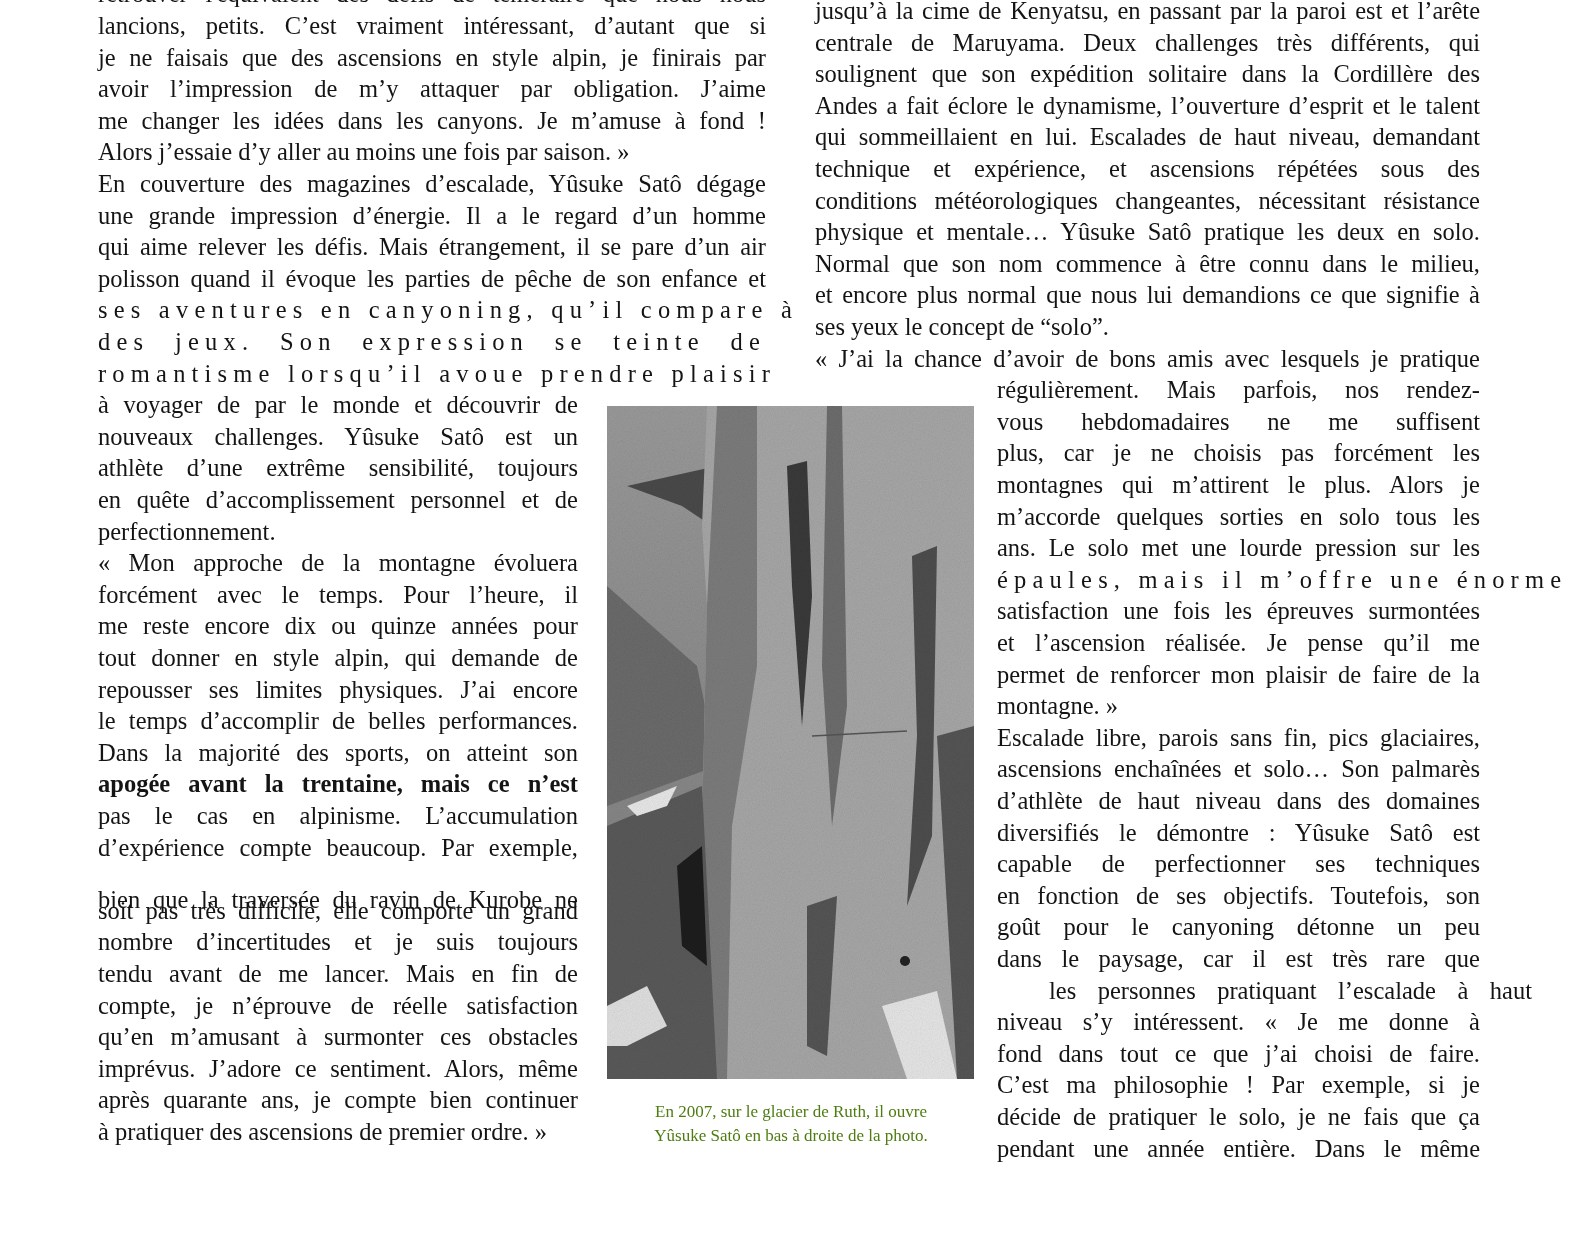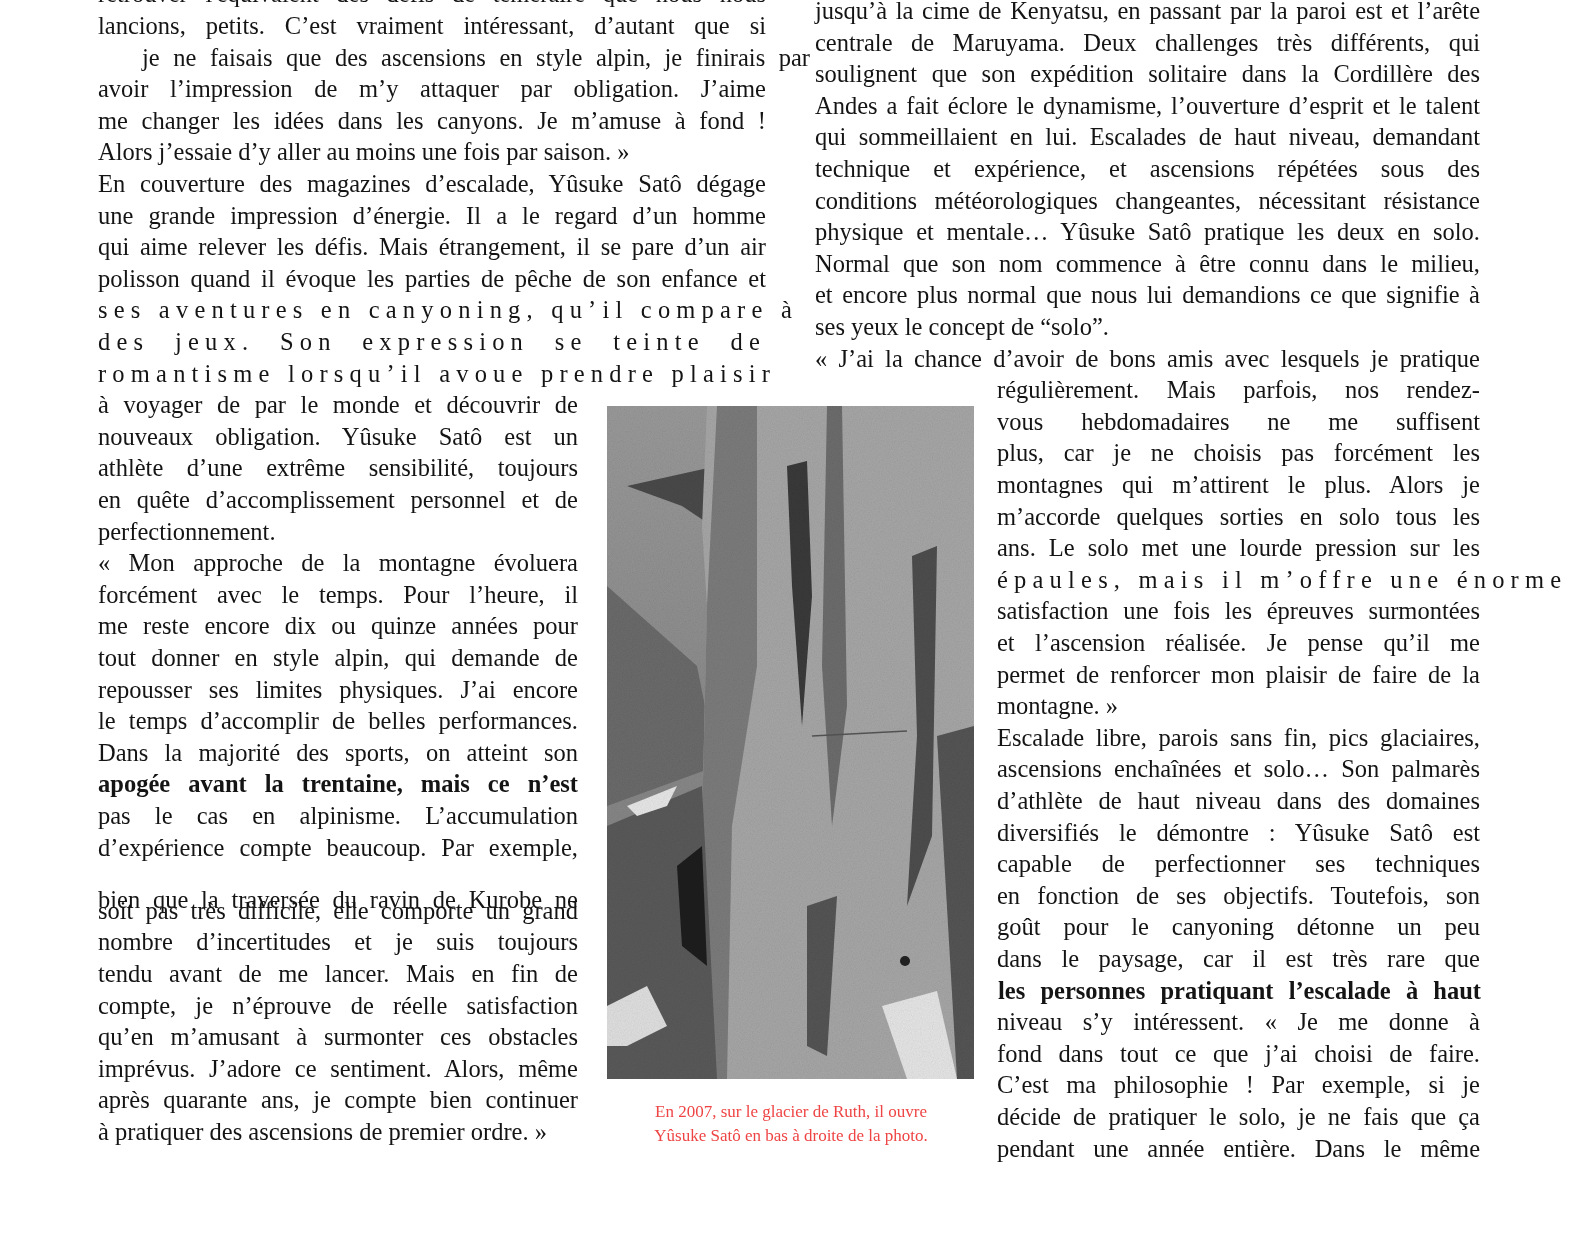--- a/index.html
+++ b/index.html
@@ -9,43 +9,43 @@
           white-space: nowrap; text-align: justify; text-align-last: justify; }
   .line.last { text-align-last: left; }
   .line.spaced { letter-spacing: 6.2px; }
   .clip-top { position: absolute; left: 98px; top: -22px; width: 668px; height: 32px;
               font-size: 24.5px; line-height: 32px; color: #141414;
               text-align: justify; text-align-last: justify; white-space: nowrap; }
   .photo { position: absolute; left: 607px; top: 406px; width: 367px; height: 673px;
            overflow: hidden; background: #8d8d8d; }
   .photo svg { display: block; }
   .caption { position: absolute; left: 620px; top: 1100px; width: 342px;
-             text-align: center; font-size: 17px; line-height: 24px; color: #ef4444; }
+             text-align: center; font-size: 17px; line-height: 24px; color: #4d7c0f; }
   .caption div { white-space: nowrap; }
 </style>
 </head>
 <body>
 
 <div>
   <div class="clip-top">retrouver l'équivalent des défis de téméraire que nous nous</div>
   <div id="left-col">
       <div class="line" style="top: 10px; left: 98px; width: 668px;">lancions, petits. C’est vraiment intéressant, d’autant que si</div>
-      <div class="line" style="top: 41.6px; left: 98px; width: 668px; margin-left: 44px;">je ne faisais que des ascensions en style alpin, je finirais par</div>
+      <div class="line" style="top: 41.6px; left: 98px; width: 668px;">je ne faisais que des ascensions en style alpin, je finirais par</div>
       <div class="line" style="top: 73.2px; left: 98px; width: 668px;">avoir l’impression de m’y attaquer par obligation. J’aime</div>
       <div class="line" style="top: 104.8px; left: 98px; width: 668px;">me changer les idées dans les canyons. Je m’amuse à fond !</div>
       <div class="line last" style="top: 136.4px; left: 98px; width: 668px;">Alors j’essaie d’y aller au moins une fois par saison. »</div>
       <div class="line" style="top: 168px; left: 98px; width: 668px;">En couverture des magazines d’escalade, Yûsuke Satô dégage</div>
       <div class="line" style="top: 199.6px; left: 98px; width: 668px;">une grande impression d’énergie. Il a le regard d’un homme</div>
       <div class="line" style="top: 231.2px; left: 98px; width: 668px;">qui aime relever les défis. Mais étrangement, il se pare d’un air</div>
       <div class="line" style="top: 262.8px; left: 98px; width: 668px;">polisson quand il évoque les parties de pêche de son enfance et</div>
       <div class="line spaced" style="top: 294.4px; left: 98px; width: 668px;">ses aventures en canyoning, qu’il compare à</div>
       <div class="line spaced" style="top: 326px; left: 98px; width: 668px;">des jeux. Son expression se teinte de</div>
       <div class="line spaced" style="top: 357.6px; left: 98px; width: 668px;">romantisme lorsqu’il avoue prendre plaisir</div>
       <div class="line" style="top: 389.2px; left: 98px; width: 480px;">à voyager de par le monde  et  découvrir  de</div>
-      <div class="line" style="top: 420.8px; left: 98px; width: 480px;">nouveaux obligation. Yûsuke Satô est un</div>
+      <div class="line" style="top: 420.8px; left: 98px; width: 480px;">nouveaux challenges. Yûsuke Satô est un</div>
       <div class="line" style="top: 452.4px; left: 98px; width: 480px;">athlète d’une extrême sensibilité, toujours</div>
       <div class="line" style="top: 484px; left: 98px; width: 480px;">en quête d’accomplissement personnel et de</div>
       <div class="line last" style="top: 515.6px; left: 98px; width: 480px;">perfectionnement.</div>
       <div class="line" style="top: 547.2px; left: 98px; width: 480px;">« Mon approche de la montagne évoluera</div>
       <div class="line" style="top: 578.8px; left: 98px; width: 480px;">forcément avec le temps. Pour l’heure, il</div>
       <div class="line" style="top: 610.4px; left: 98px; width: 480px;">me reste encore dix ou quinze années pour</div>
       <div class="line" style="top: 642px; left: 98px; width: 480px;">tout donner en style alpin, qui demande de</div>
       <div class="line" style="top: 673.6px; left: 98px; width: 480px;">repousser ses limites physiques. J’ai encore</div>
       <div class="line" style="top: 705.2px; left: 98px; width: 480px;">le temps d’accomplir de belles performances.</div>
       <div class="line" style="top: 736.8px; left: 98px; width: 480px;">Dans la majorité des sports, on atteint son</div>
@@ -87,21 +87,21 @@
       <div class="line" style="top: 658.6px; left: 997px; width: 483px;">permet de renforcer mon plaisir de faire de la</div>
       <div class="line last" style="top: 690.2px; left: 997px; width: 483px;">montagne. »</div>
       <div class="line" style="top: 721.8px; left: 997px; width: 483px;">Escalade libre, parois sans fin, pics glaciaires,</div>
       <div class="line" style="top: 753.4px; left: 997px; width: 483px;">ascensions enchaînées et solo… Son palmarès</div>
       <div class="line" style="top: 785px; left: 997px; width: 483px;">d’athlète de haut niveau dans des domaines</div>
       <div class="line" style="top: 816.6px; left: 997px; width: 483px;">diversifiés le démontre : Yûsuke Satô est</div>
       <div class="line" style="top: 848.2px; left: 997px; width: 483px;">capable de perfectionner ses techniques</div>
       <div class="line" style="top: 879.8px; left: 997px; width: 483px;">en fonction de ses objectifs. Toutefois, son</div>
       <div class="line" style="top: 911.4px; left: 997px; width: 483px;">goût pour le canyoning détonne un peu</div>
       <div class="line" style="top: 943px; left: 997px; width: 483px;">dans le paysage, car il est très rare que</div>
-      <div class="line" style="top: 974.6px; left: 998px; width: 483px; font-weight: bold;">les personnes pratiquant l’escalade à haut</div>
+      <div class="line" style="top: 974.6px; left: 1049px; width: 483px;">les personnes pratiquant l’escalade à haut</div>
       <div class="line" style="top: 1006.2px; left: 997px; width: 483px;">niveau s’y intéressent. « Je me donne à</div>
       <div class="line" style="top: 1037.8px; left: 997px; width: 483px;">fond dans tout ce que j’ai choisi de faire.</div>
       <div class="line" style="top: 1069.4px; left: 997px; width: 483px;">C’est  ma philosophie ! Par  exemple,  si  je</div>
       <div class="line" style="top: 1101px; left: 997px; width: 483px;">décide de pratiquer le solo, je ne fais que ça</div>
       <div class="line" style="top: 1132.6px; left: 997px; width: 483px;">pendant une année entière. Dans le même</div>
     </div>
 
   <div class="photo">
     <svg width="367" height="673" viewBox="0 0 367 673">
       <defs>

